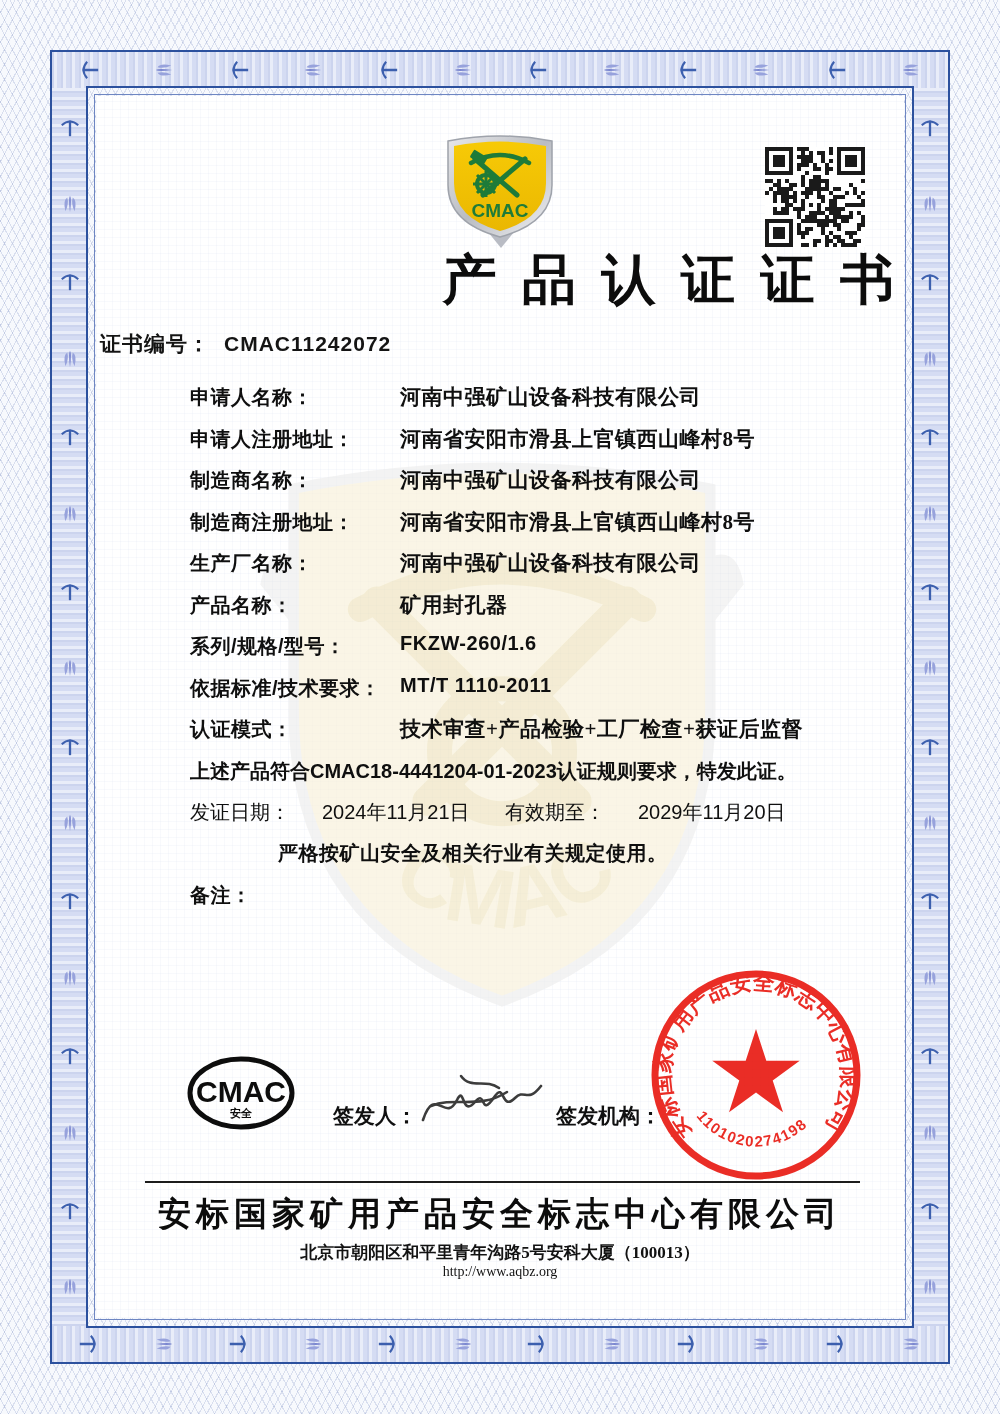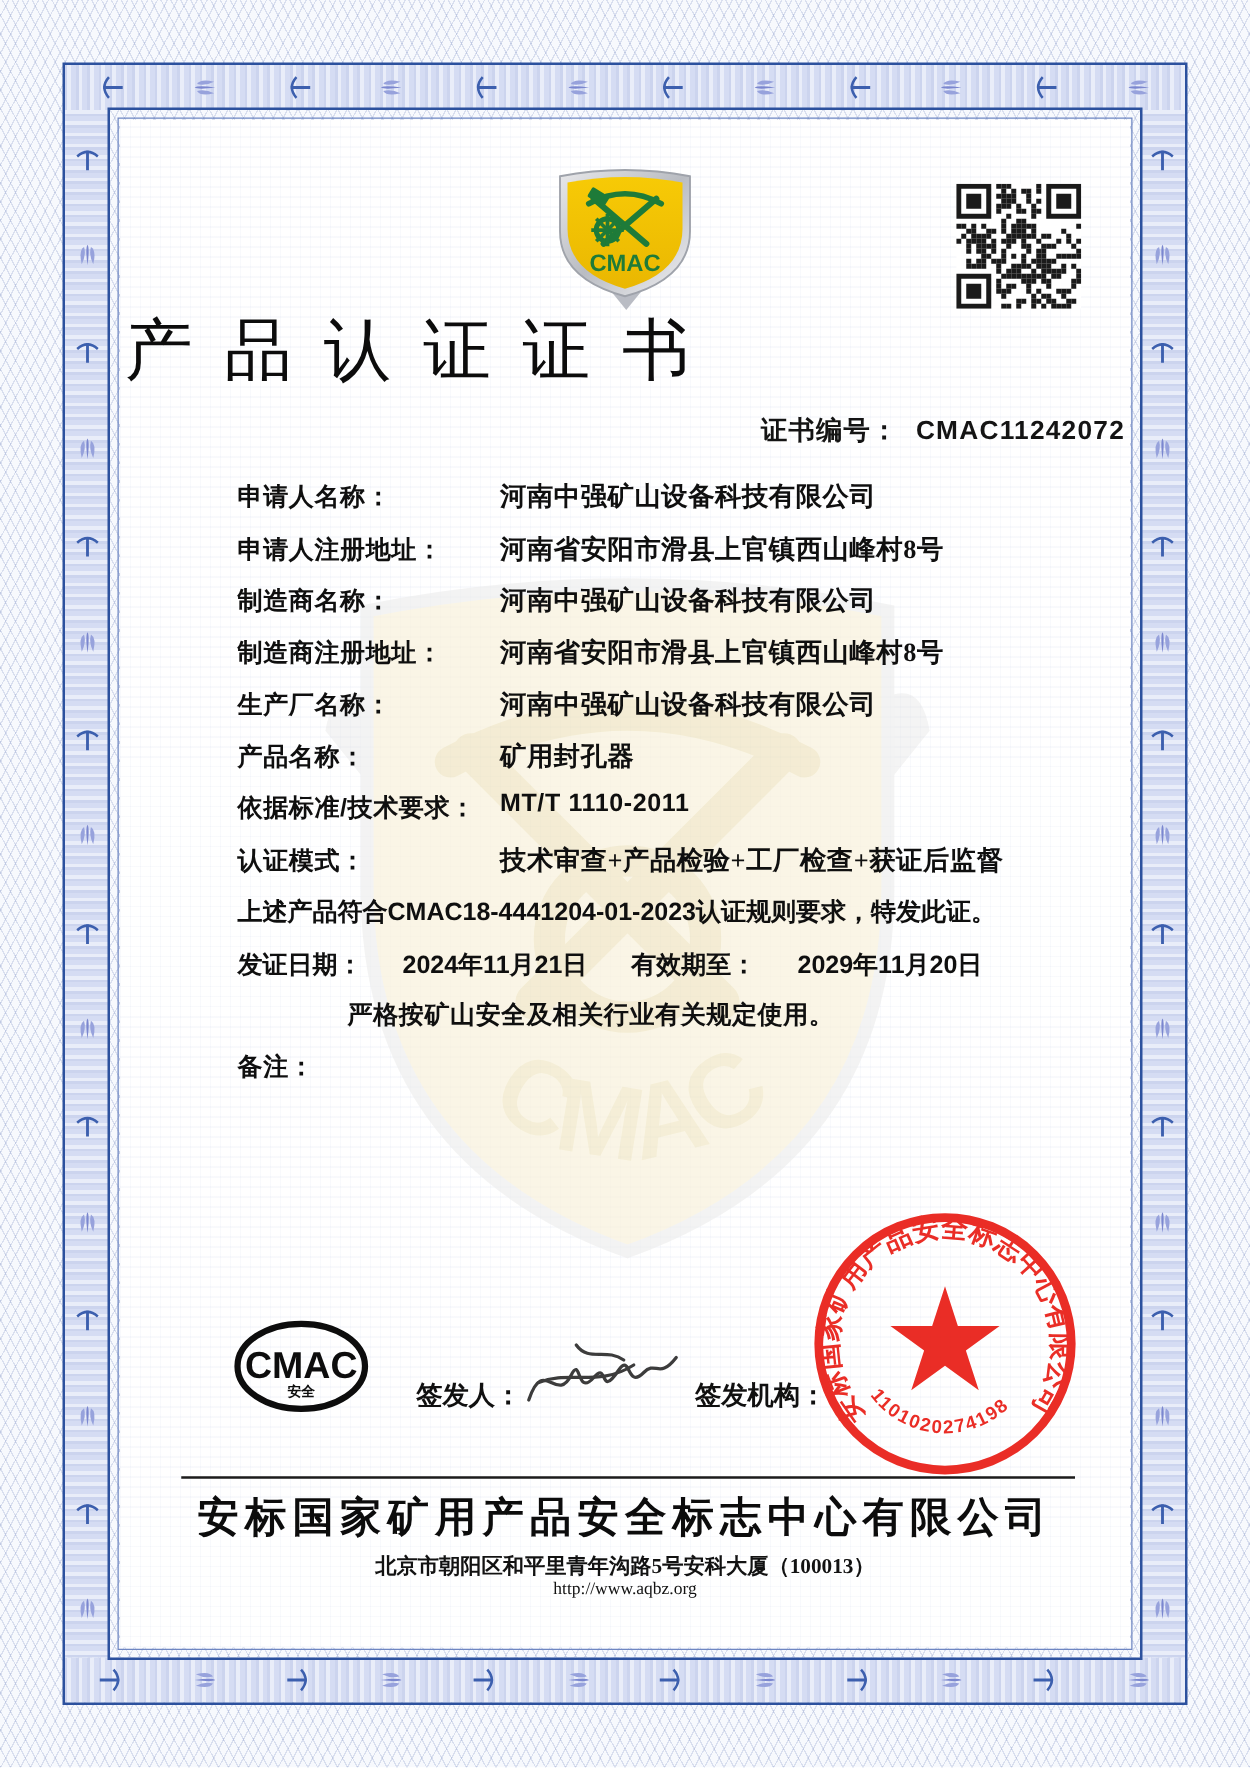--- a/index.html
+++ b/index.html
@@ -26,34 +26,34 @@
   .frame-a{inset:50px;border:2px solid #2c519e;}
   .frame-b{inset:86px;border:2px solid #2c519e;}
   .frame-c{inset:94px;border:1px solid #6e86c2;}
   .content-bg{position:absolute;inset:96px;z-index:0;
     background:
       repeating-linear-gradient(0deg, rgba(140,160,210,.06) 0 1px, transparent 1px 8px),
       repeating-linear-gradient(90deg, rgba(140,160,210,.06) 0 1px, transparent 1px 8px),
       #ffffff;}
   .abs{position:absolute;}
   .z2{z-index:3;}
-  .title{top:244px;left:100px;width:800px;text-align:left;
-    font-family:"Liberation Serif",serif;font-weight:400;font-size:54px;
+  .title{top:244px;left:100px;width:800px;text-align:right;
+    font-family:"Liberation Serif",serif;font-weight:700;font-size:54px;
     letter-spacing:6px;color:#0c0c0c;}
-  .certno{top:330px;left:100px;width:800px;text-align:right;font-size:21px;color:#141414;}
+  .certno{top:330px;left:100px;width:800px;text-align:left;font-size:21px;color:#141414;}
   .certno .lbl{font-weight:700;letter-spacing:1px;}
   .certno .val{font-weight:600;letter-spacing:1px;margin-left:14px;}
   .fields{top:378px;left:190px;width:640px;}
   .frow{position:relative;height:41.5px;font-size:20px;color:#0f0f0f;}
   .frow .lbl{position:absolute;left:0;top:6px;font-weight:600;letter-spacing:.5px;}
   .frow .val{position:absolute;left:210px;top:5px;font-weight:700;
     font-family:"Liberation Serif",serif;font-size:21px;letter-spacing:.5px;white-space:nowrap;}
   .frow .val.alnum{font-family:"Liberation Sans",sans-serif;font-size:20px;letter-spacing:.5px;}
   .frow.statement .full{position:absolute;left:0;top:6px;font-weight:600;font-size:20px;white-space:nowrap;}
-  .frow.daterow span{position:absolute;top:6px;font-weight:700;white-space:nowrap;text-align:right;}
+  .frow.daterow span{position:absolute;top:6px;font-weight:400;white-space:nowrap;text-align:right;}
   .frow.daterow .d1{left:0;}
   .frow.daterow .d2{left:132px;}
   .frow.daterow .d3{left:315px;}
   .frow.daterow .d4{left:448px;}
   .frow.remarkrow .lbl{left:0;margin-top:41px;}
   .frow.remarkrow .val{left:88px;font-size:20px;}
   .note{top:928px;left:120px;width:760px;text-align:center;
     font-family:"Liberation Serif",serif;font-weight:700;font-size:19px;
     line-height:29px;color:#0d0d0d;}
   .signrow{top:1096px;left:0;width:1000px;height:60px;font-size:21px;font-weight:600;color:#101010;}
@@ -753,20 +753,24 @@
     </div>
     <div class="frow">
       <span class="lbl">生产厂名称：</span>
       <span class="val">河南中强矿山设备科技有限公司</span>
     </div>
     <div class="frow">
       <span class="lbl">产品名称：</span>
       <span class="val">矿用封孔器</span>
     </div>
     <div class="frow">
+      <span class="lbl">系列/规格/型号：</span>
+      <span class="val alnum">FKZW-260/1.6</span>
+    </div>
+    <div class="frow">
       <span class="lbl">依据标准/技术要求：</span>
       <span class="val alnum">MT/T 1110-2011</span>
     </div>
     <div class="frow">
       <span class="lbl">认证模式：</span>
       <span class="val">技术审查+产品检验+工厂检查+获证后监督</span>
     </div>
     <div class="frow statement">
       <span class="full">上述产品符合CMAC18-4441204-01-2023认证规则要求，特发此证。</span>
     </div>

